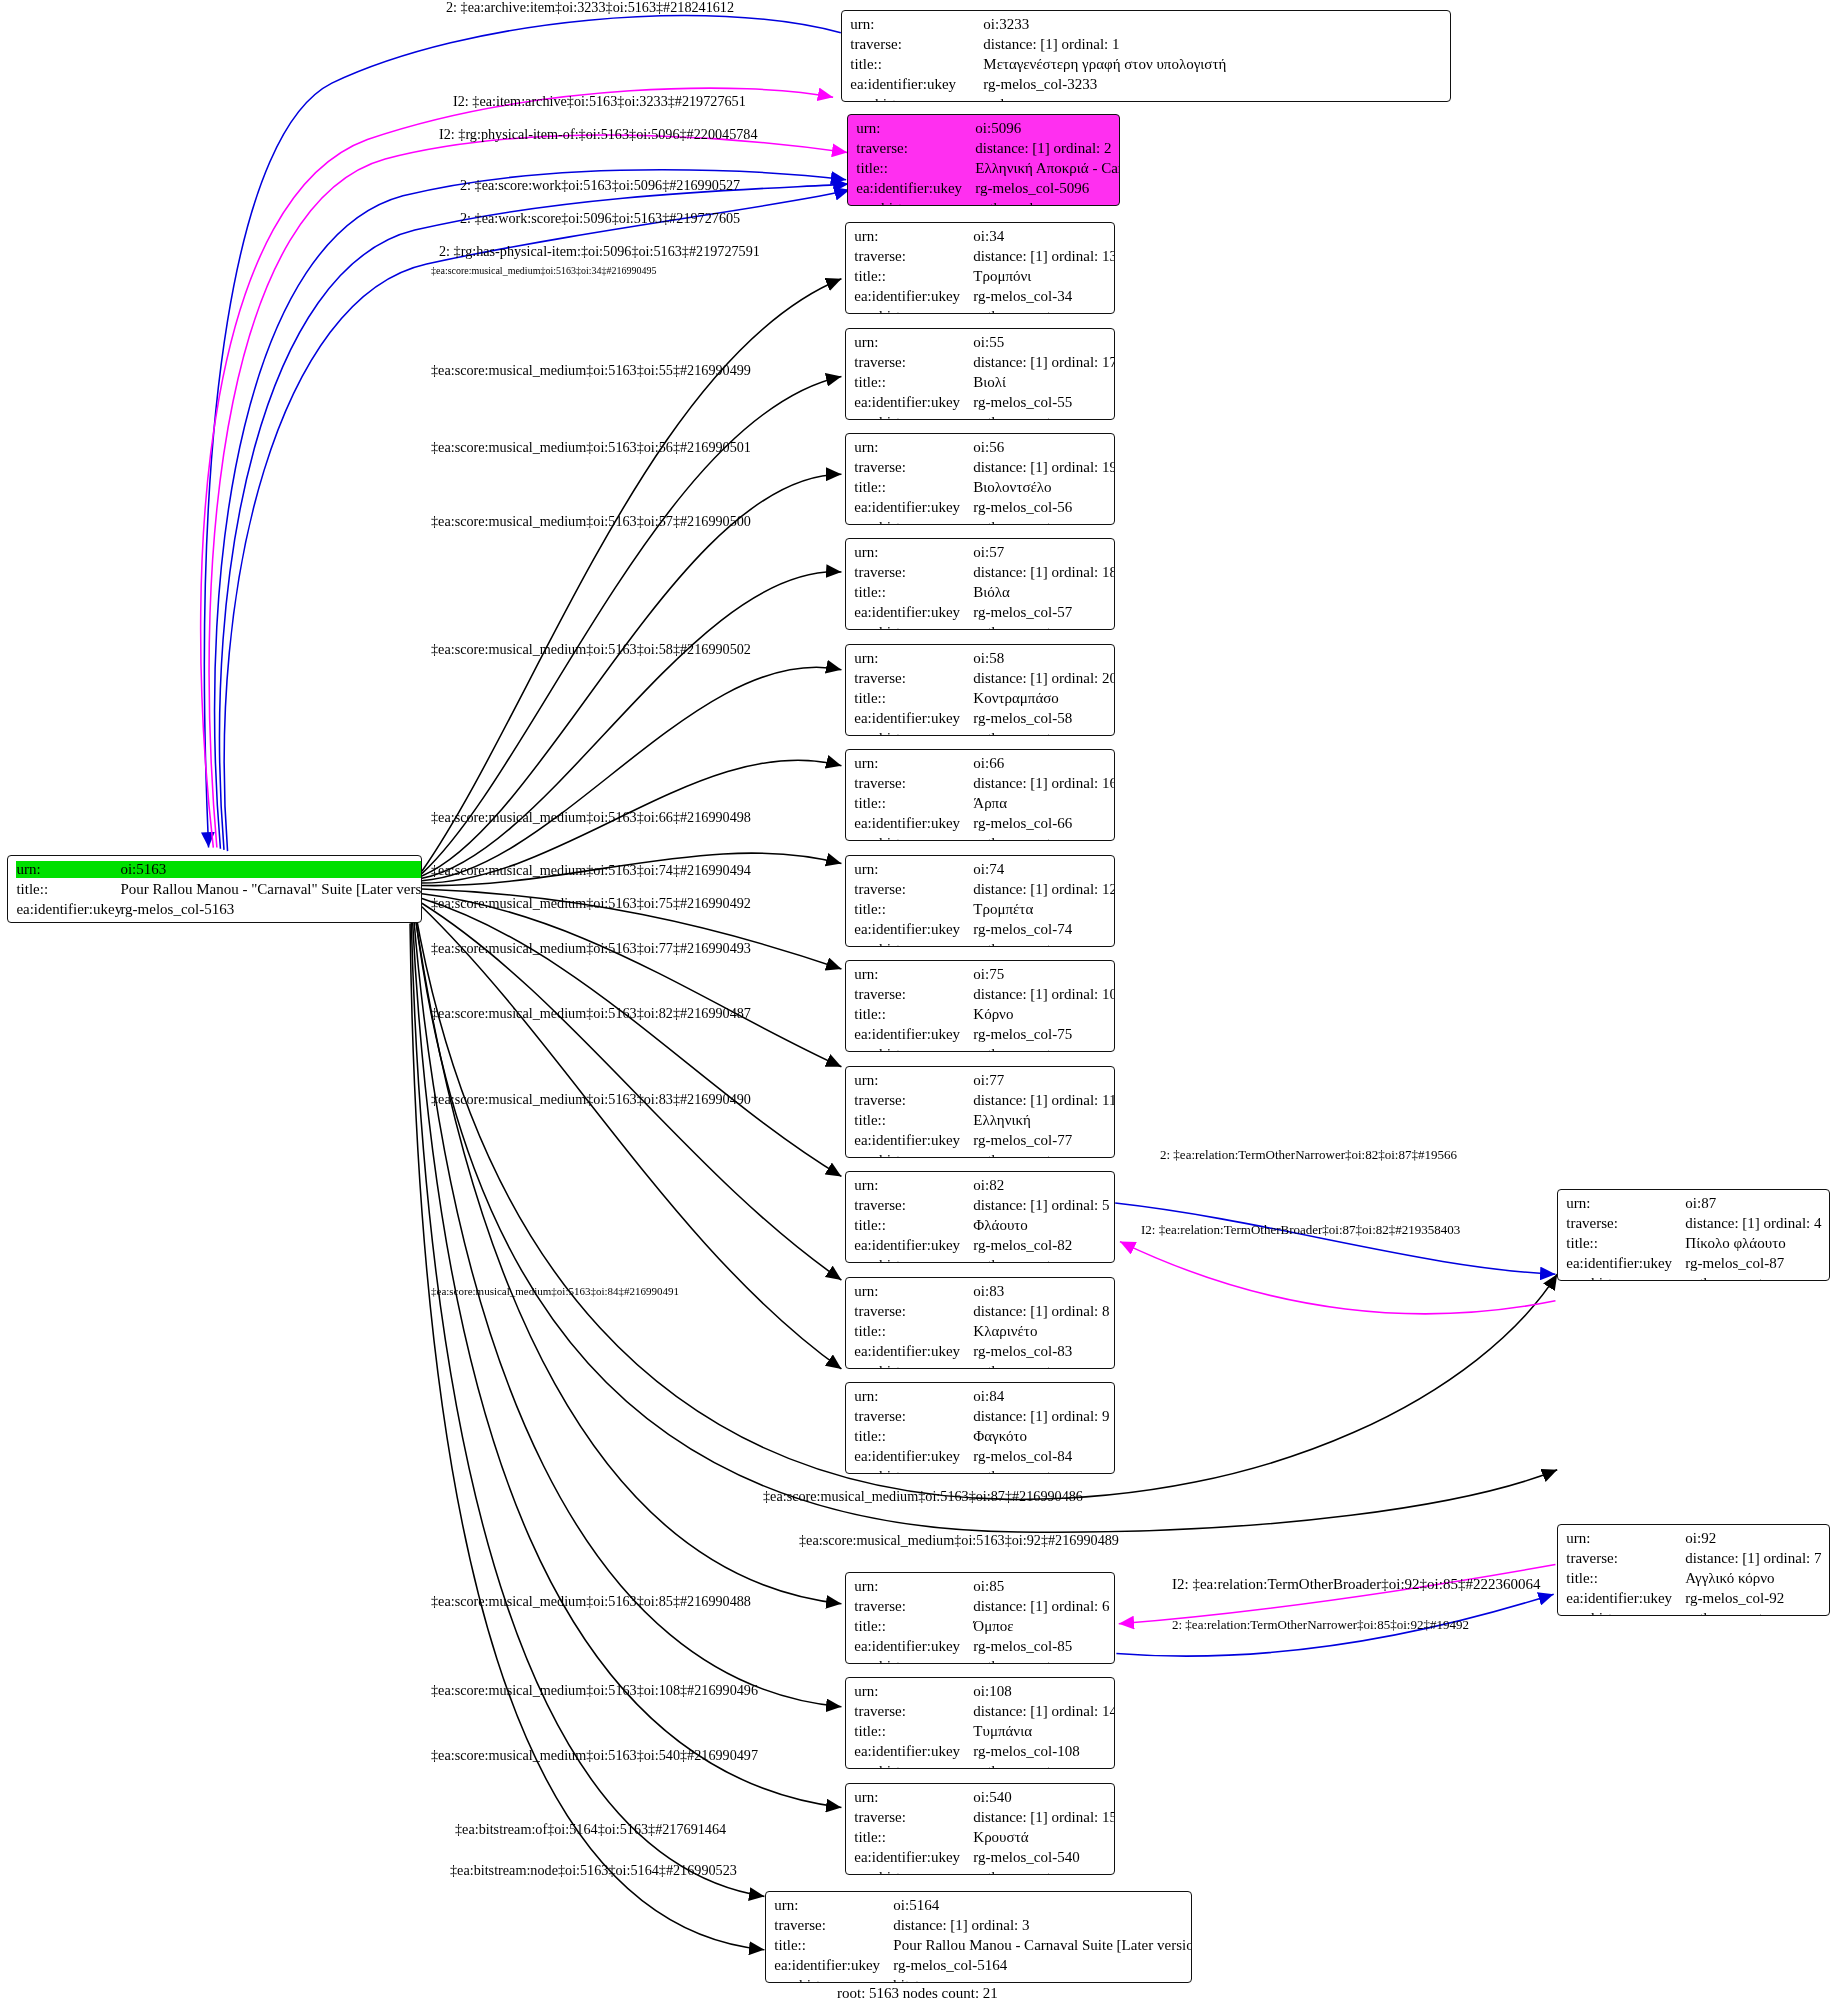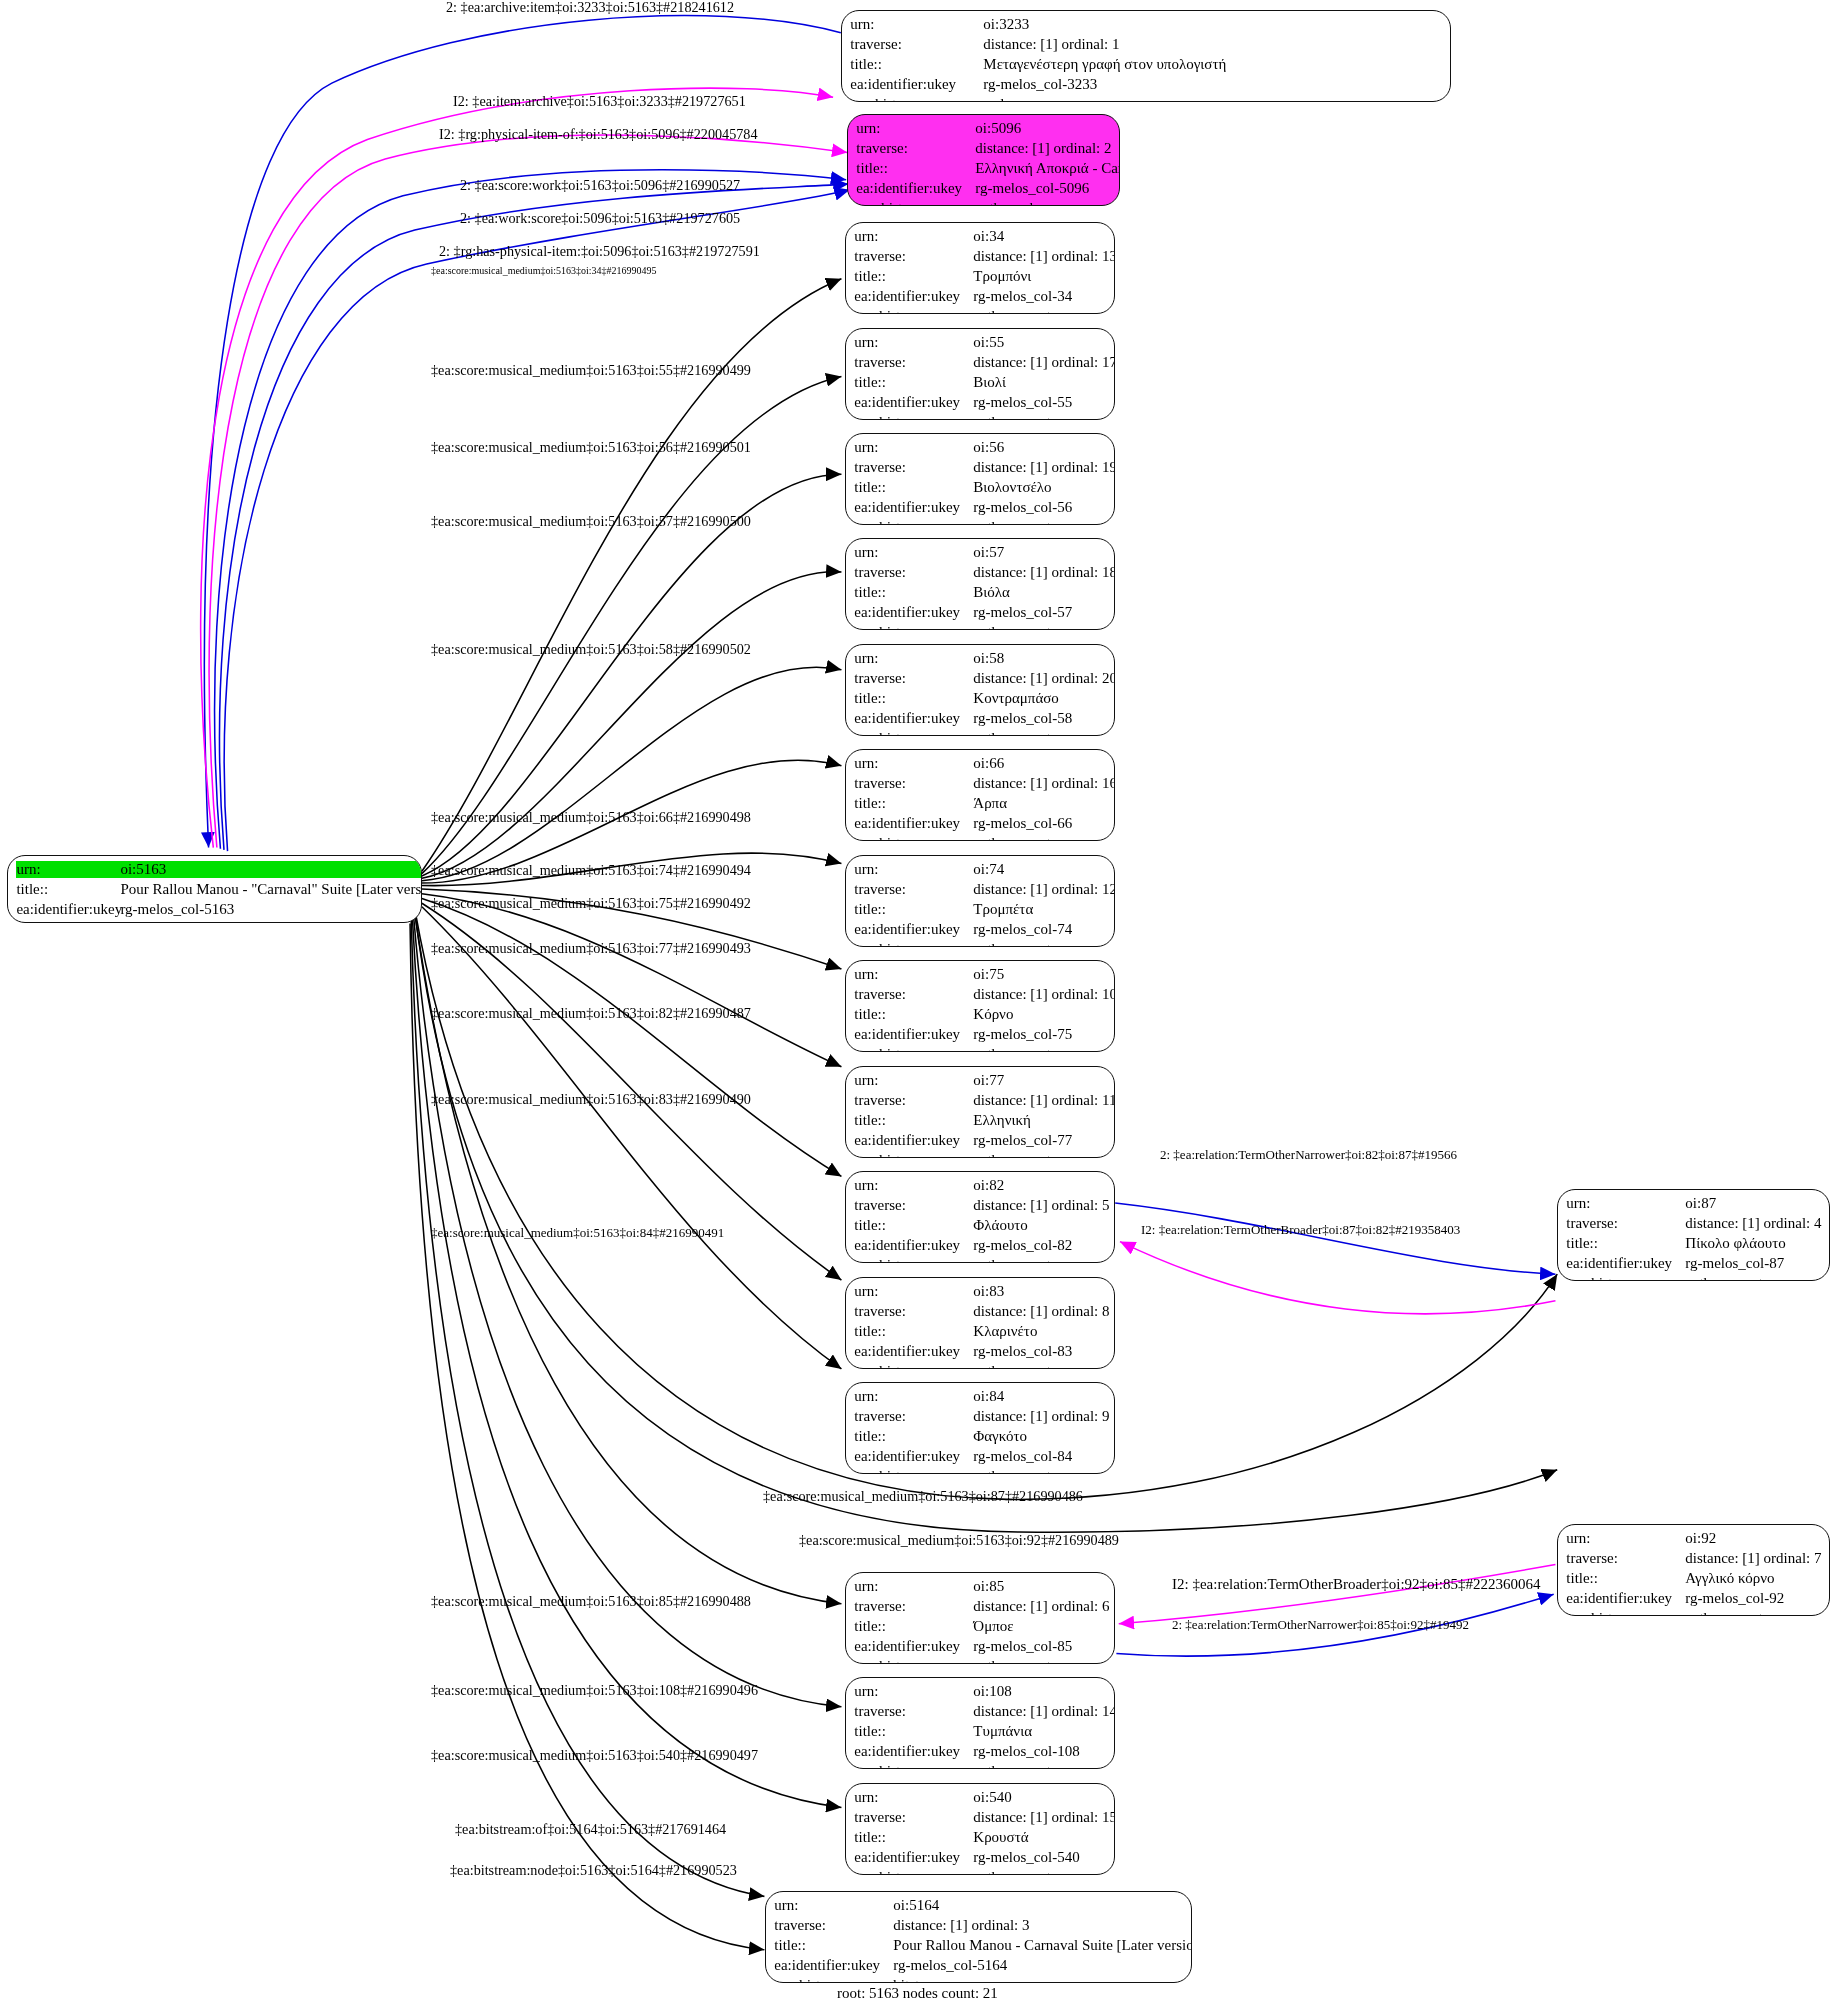--- a/index.html
+++ b/index.html
@@ -1,21 +1,21 @@
 <!DOCTYPE html>
 <html style="font-size:9.5px"><head>
 <meta charset="utf-8">
 <style>
   html,body{margin:0;padding:0;background:#ffffff;}
   body{width:1847px;height:2005px;position:relative;overflow:hidden;
        font-family:"Liberation Serif","DejaVu Serif",serif;color:#000;}
   #canvas{position:absolute;left:0;top:0;width:1847px;height:2005px;}
   svg.edges{position:absolute;left:0;top:0;width:1847px;height:2005px;pointer-events:none;}
 
-  .node{position:absolute;border:1.3px solid #111;border-radius:18px;background:#fff;
+  .node{position:absolute;border:1.3px solid #111;border-radius:4px;background:#fff;
         box-sizing:border-box;overflow:hidden;}
   .node-body{padding:5.3px 8.3px 5.3px 8.3px;}
 
   
   .kv{display:grid;grid-template-columns:var(--kw,100px) 1fr;row-gap:3px;}
   .kv>div{white-space:nowrap;}
 
   .hl-urn{background:#00e000;}
   .node.magenta{background:#ff2ff0;}
   .node.magenta .kv>div{background:transparent;}
@@ -454,21 +454,21 @@
 <div class="elabel" style="left:431px;top:363px;font-size:14.2px;">‡ea:score:musical_medium‡oi:5163‡oi:55‡#216990499</div>
 <div class="elabel" style="left:431px;top:440px;font-size:14.2px;">‡ea:score:musical_medium‡oi:5163‡oi:56‡#216990501</div>
 <div class="elabel" style="left:431px;top:514px;font-size:14.2px;">‡ea:score:musical_medium‡oi:5163‡oi:57‡#216990500</div>
 <div class="elabel" style="left:431px;top:642px;font-size:14.2px;">‡ea:score:musical_medium‡oi:5163‡oi:58‡#216990502</div>
 <div class="elabel" style="left:431px;top:810px;font-size:14.2px;">‡ea:score:musical_medium‡oi:5163‡oi:66‡#216990498</div>
 <div class="elabel" style="left:431px;top:863px;font-size:14.2px;">‡ea:score:musical_medium‡oi:5163‡oi:74‡#216990494</div>
 <div class="elabel" style="left:431px;top:896px;font-size:14.2px;">‡ea:score:musical_medium‡oi:5163‡oi:75‡#216990492</div>
 <div class="elabel" style="left:431px;top:941px;font-size:14.2px;">‡ea:score:musical_medium‡oi:5163‡oi:77‡#216990493</div>
 <div class="elabel" style="left:431px;top:1006px;font-size:14.2px;font-family:Liberation Serif, serif;">‡ea:score:musical_medium‡oi:5163‡oi:82‡#216990487</div>
 <div class="elabel" style="left:431px;top:1092px;font-size:14.2px;">‡ea:score:musical_medium‡oi:5163‡oi:83‡#216990490</div>
-<div class="elabel" style="left:431px;top:1226px;font-size:13px;">‡ea:score:musical_medium‡oi:5163‡oi:84‡#216990491</div>
+<div class="elabel" style="left:431px;top:1286px;font-size:11px;">‡ea:score:musical_medium‡oi:5163‡oi:84‡#216990491</div>
 <div class="elabel" style="left:1160px;top:1148px;font-size:13px;text-align:right;">2: ‡ea:relation:TermOtherNarrower‡oi:82‡oi:87‡#19566</div>
 <div class="elabel" style="left:1141px;top:1223px;font-size:13px;">I2: ‡ea:relation:TermOtherBroader‡oi:87‡oi:82‡#219358403</div>
 <div class="elabel" style="left:763px;top:1489px;font-size:14.2px;">‡ea:score:musical_medium‡oi:5163‡oi:87‡#216990486</div>
 <div class="elabel" style="left:799px;top:1533px;font-size:14.2px;">‡ea:score:musical_medium‡oi:5163‡oi:92‡#216990489</div>
 <div class="elabel" style="left:431px;top:1594px;font-size:14.2px;">‡ea:score:musical_medium‡oi:5163‡oi:85‡#216990488</div>
 <div class="elabel" style="left:1172px;top:1577px;font-size:15px;">I2: ‡ea:relation:TermOtherBroader‡oi:92‡oi:85‡#222360064</div>
 <div class="elabel" style="left:1172px;top:1618px;font-size:13px;">2: ‡ea:relation:TermOtherNarrower‡oi:85‡oi:92‡#19492</div>
 <div class="elabel" style="left:431px;top:1683px;font-size:14.2px;">‡ea:score:musical_medium‡oi:5163‡oi:108‡#216990496</div>
 <div class="elabel" style="left:431px;top:1748px;font-size:14.2px;">‡ea:score:musical_medium‡oi:5163‡oi:540‡#216990497</div>
 <div class="elabel" style="left:455px;top:1822px;font-size:14.2px;">‡ea:bitstream:of‡oi:5164‡oi:5163‡#217691464</div>

